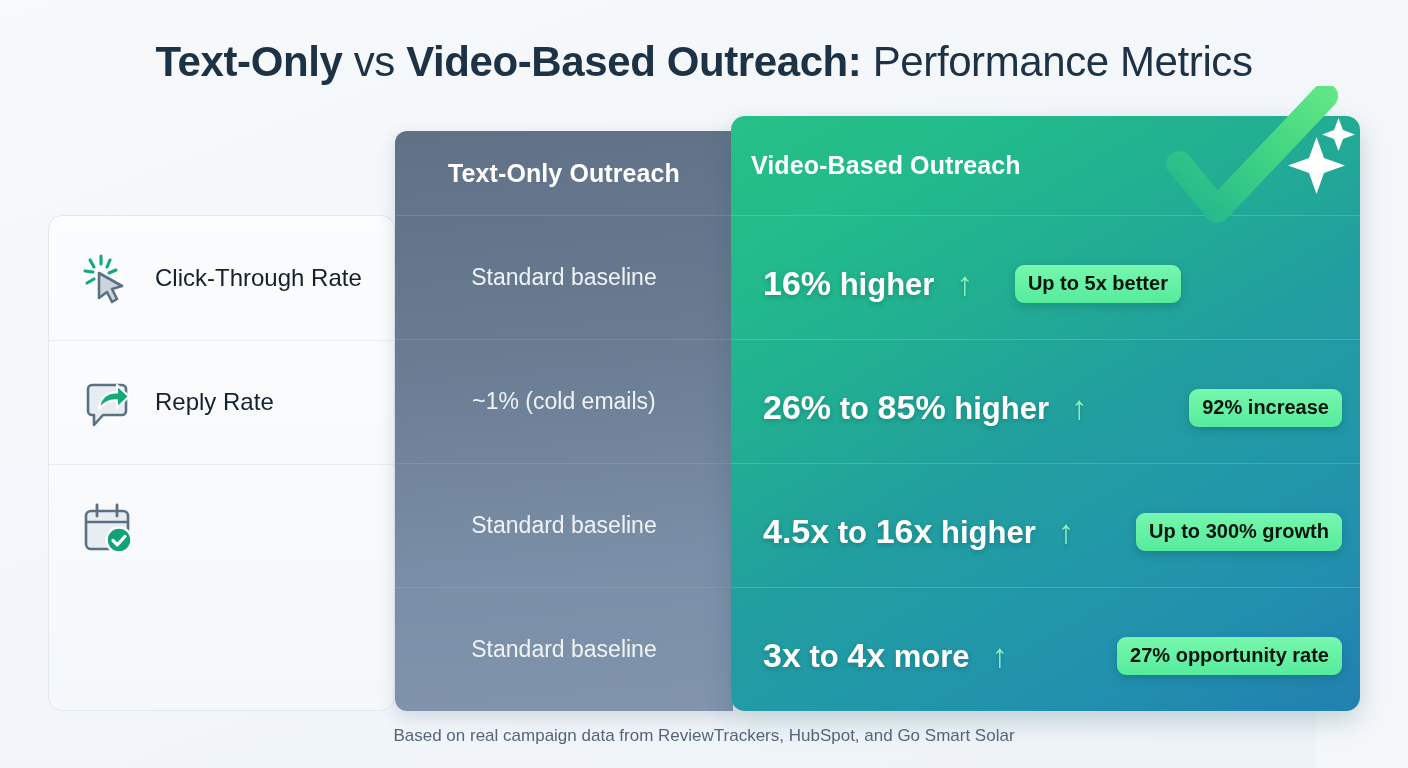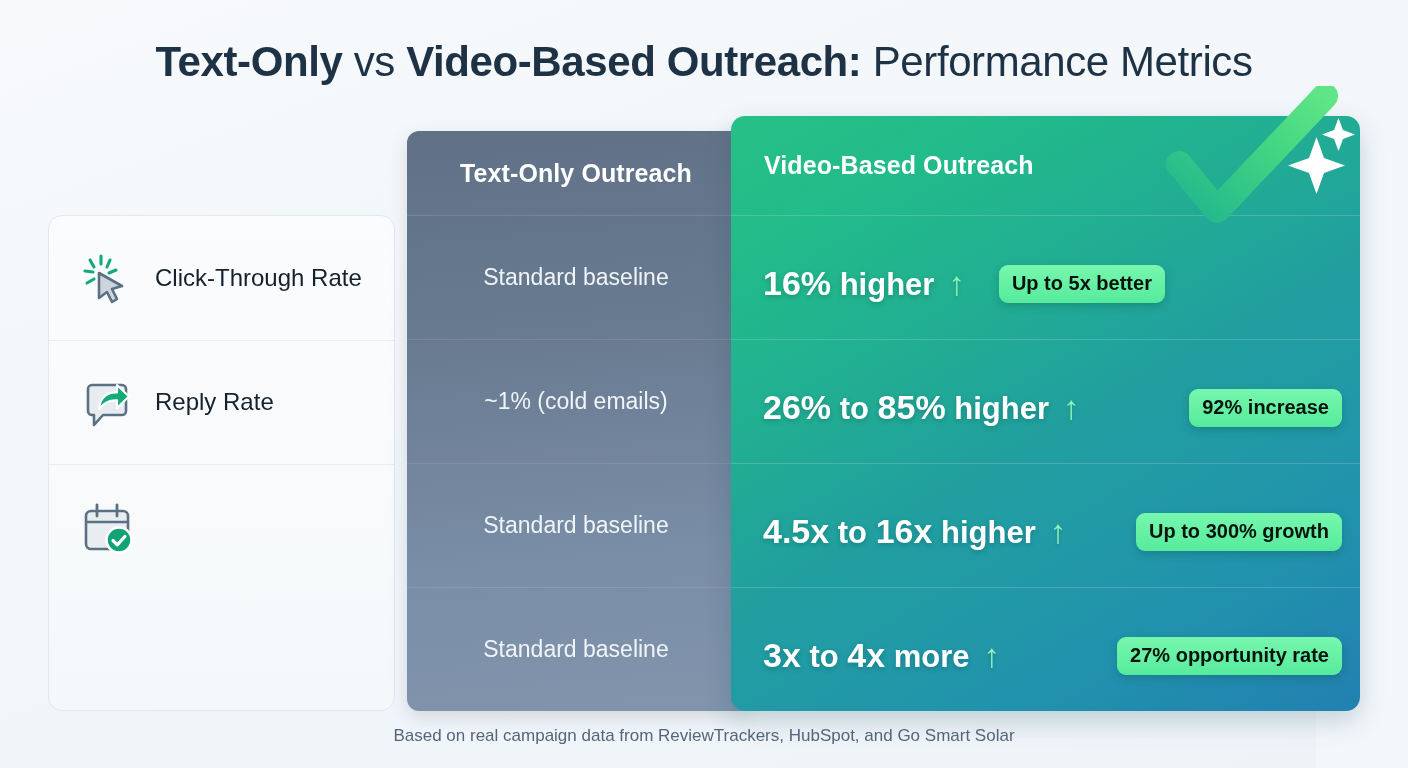--- a/index.html
+++ b/index.html
@@ -62,21 +62,21 @@
     line-height: 1.42;
     color: #15212c;
     font-weight: 400;
     max-width: 210px;
   }
   .licon { width: 60px; height: 60px; flex: 0 0 60px; }
 
   
   .greycol {
     position: absolute;
-    left: 359px; top: 0;
+    left: 347px; top: 0;
     width: 338px; height: 580px;
     background: linear-gradient(175deg, #5d6f85 0%, #6a7c92 38%, #7a8ea7 74%, #8194ac 100%);
     border-radius: 12px 0 0 12px;
     box-shadow: 0 6px 18px rgba(40,60,85,.16);
     overflow: hidden;
   }
   .greycol .ghead {
     height: 84px;
     display: flex; align-items: center; justify-content: center;
     font-size: 25px; font-weight: 700; color: #ffffff;
@@ -100,29 +100,29 @@
     background: linear-gradient(150deg,
                 #27c087 0%, #22bb8a 16%, #21ad93 36%,
                 #219f9f 52%, #219aa6 64%, #2190ae 82%, #2280b0 100%);
     border-radius: 14px;
     box-shadow: 0 10px 26px rgba(20,80,95,.22);
     overflow: hidden;
   }
   .greencol .vhead {
     height: 99px;
     display: flex; align-items: center;
-    padding-left: 33px;
+    padding-left: 20px;
     font-size: 25px; font-weight: 700; color: #ffffff;
     letter-spacing: .1px;
   }
   .vrow {
     height: 124px;
     display: flex; align-items: center;
     padding: 12px 18px 0 32px;
-    gap: 0;
+    gap: 8px;
   }
   .vrow + .vrow { border-top: 1px solid rgba(255,255,255,.17); }
   .vhead + .vrow { border-top: 1px solid rgba(255,255,255,.17); }
   .vstat {
     color: #ffffff;
     font-size: 31px;
     font-weight: 700;
     white-space: nowrap;
     text-shadow: 0 2px 5px rgba(0,45,50,.26);
   }

